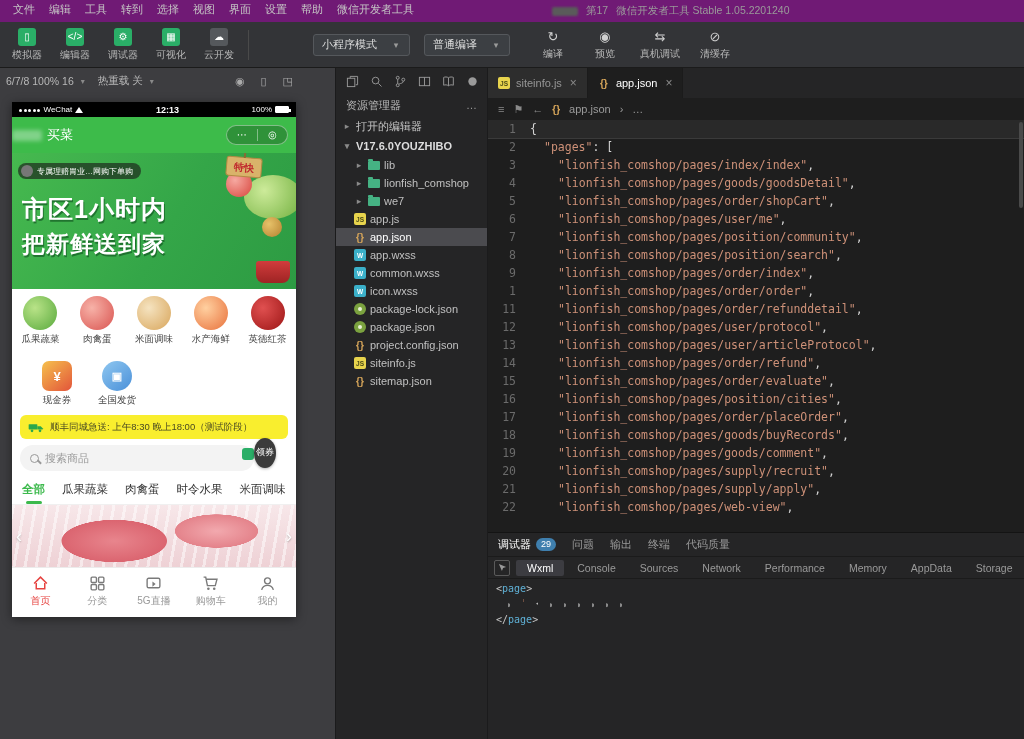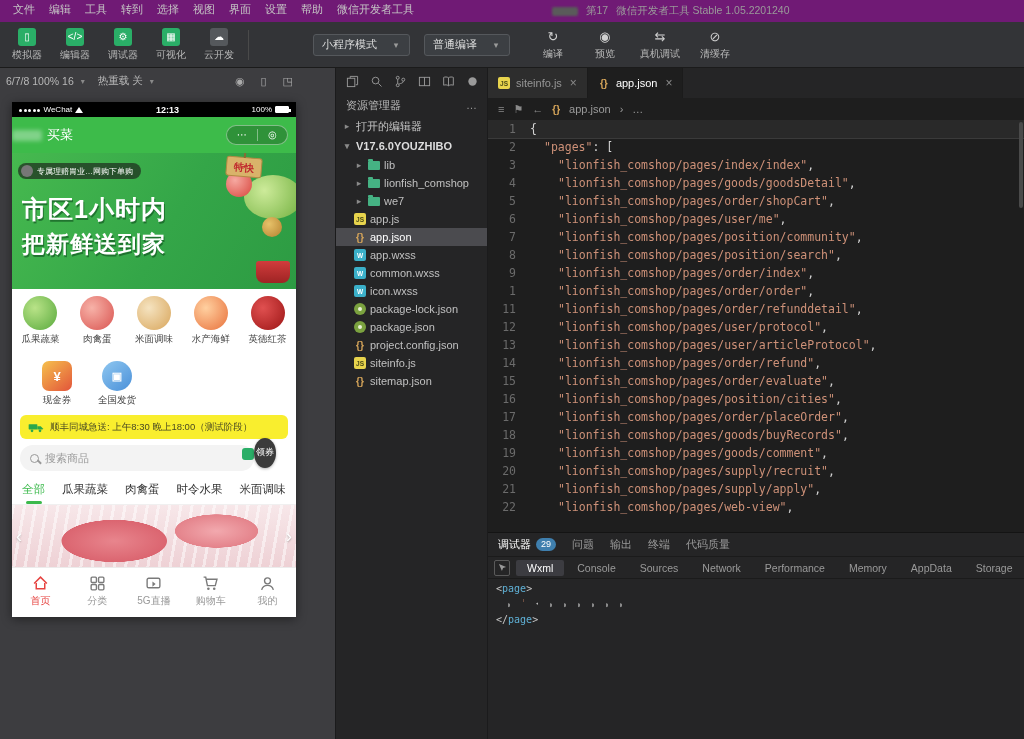--- a/index.html
+++ b/index.html
@@ -89,21 +89,21 @@
   .p-search-row{background:#fff;padding:4px 8px;flex:none;position:relative}
   .p-search{height:26px;background:#f3f3f3;border-radius:14px;display:flex;align-items:center;padding:0 10px;color:#9a9a9a;font-size:11px;width:234px}
   .mag{width:9px;height:9px;border:1.5px solid #999;border-radius:50%;position:relative;margin-right:6px;flex:none}
   .mag::after{content:"";position:absolute;width:5px;height:1.5px;background:#999;transform:rotate(45deg);right:-4px;bottom:-1px}
   .float-btn{position:absolute;right:20px;top:-6px;width:34px;height:38px;display:flex;flex-direction:row;align-items:center;z-index:3}
   .float-top{width:16px;height:12px;background:#2aae67;border-radius:3px}
   .float-cir{width:30px;height:30px;border-radius:50%;background:#3b3b3b;color:#fff;font-size:9px;display:flex;align-items:center;justify-content:center;margin-top:-3px;box-shadow:0 1px 3px rgba(0,0,0,.3)}
 
   .p-tabs{height:30px;background:#fff;display:flex;align-items:center;gap:17px;padding:0 10px;border-bottom:1px solid #f0f0f0;flex:none}
   .ptab{font-size:11.5px;color:#333;position:relative;white-space:nowrap}
-  .ptab.act{color:#3cb94c;font-weight:normal}
+  .ptab.act{color:#3cb94c;font-weight:bold}
   .ptab.act::after{content:"";position:absolute;left:50%;transform:translateX(-50%);bottom:-7px;width:16px;height:3px;border-radius:2px;background:#3cb94c}
 
   .p-meat{height:62px;flex:none;position:relative;background:
     radial-gradient(95px 38px at 36% 58%,#e8858d 0%,#db6570 55%,rgba(219,101,112,0) 56%),
     radial-gradient(75px 30px at 72% 42%,#f2a9ae 0%,#e4838b 55%,rgba(228,131,139,0) 56%),
     repeating-linear-gradient(100deg,rgba(255,255,255,.5) 0 3px,rgba(255,255,255,0) 3px 11px),
     linear-gradient(#f7e7e9,#eed1d5)}
   .chev{position:absolute;top:50%;transform:translateY(-50%);color:#fff;font-size:18px;text-shadow:0 1px 2px rgba(0,0,0,.3)}
   .chev.l{left:4px}.chev.r{right:4px}
 

